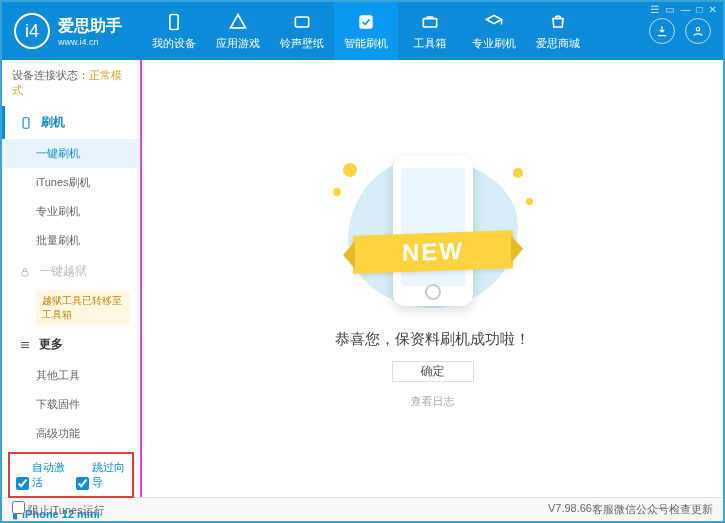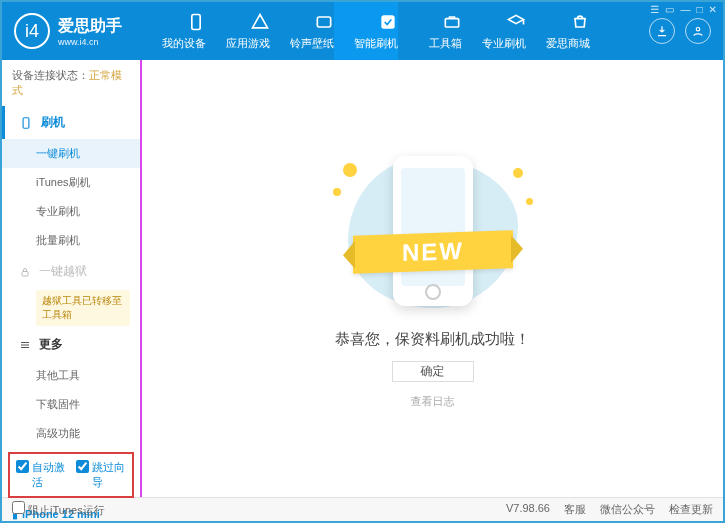--- a/index.html
+++ b/index.html
@@ -4,41 +4,41 @@
 <style>
 *{margin:0;padding:0;box-sizing:border-box;font-family:"Microsoft YaHei","PingFang SC",sans-serif}
 body{width:725px;height:523px;overflow:hidden;background:#f5f5f5;border:2px solid #3aa4d6}
 .header{height:58px;background:linear-gradient(to bottom,#0b8bd8,#0b8bd8);display:flex;align-items:stretch;color:#fff}
 .logo-area{width:140px;display:flex;align-items:center;padding-left:12px;gap:8px}
 .logo-circle{width:36px;height:36px;border:2px solid #fff;border-radius:50%;display:flex;align-items:center;justify-content:center;font-weight:normal;font-size:18px}
 .logo-text{display:flex;flex-direction:column}
 .logo-title{font-size:16px;font-weight:bold}
 .logo-sub{font-size:9px;opacity:.9}
 .nav{display:flex;flex:1}
-.nav-item{width:64px;display:flex;flex-direction:column;align-items:flex-end;justify-content:center;gap:4px;cursor:pointer;font-size:11px}
+.nav-item{width:64px;display:flex;flex-direction:column;align-items:center;justify-content:center;gap:4px;cursor:pointer;font-size:11px}
 .nav-item.active{background:#0a99ee}
 .nav-icon{width:20px;height:20px}
 .header-right{display:flex;align-items:center;gap:10px;padding-right:12px}
 .win-controls{position:absolute;top:4px;right:8px;display:flex;gap:6px;font-size:10px}
 .win-controls span{cursor:pointer;opacity:.8}
 .circle-btn{width:26px;height:26px;border:1.5px solid rgba(255,255,255,.7);border-radius:50%;display:flex;align-items:center;justify-content:center;cursor:pointer}
 .body{display:flex;height:calc(100% - 58px - 24px)}
 .sidebar{width:140px;background:#fff;border-right:2px solid #d946ef;display:flex;flex-direction:column;font-size:12px}
 .status-bar{padding:8px 10px;color:#666;font-size:11px}
 .status-bar .a{color:#d4a43c}
 .side-sec{border-left:3px solid transparent;padding:8px 10px 8px 14px;display:flex;align-items:center;gap:8px;color:#555;cursor:pointer}
 .side-sec.head{font-weight:bold;color:#333}
 .side-sec.active-head{border-left-color:#0b8bd8;color:#0b8bd8}
 .side-sub{padding:7px 10px 7px 34px;color:#666;cursor:pointer;font-size:11px}
 .side-sub.active{background:#e8f3fb;color:#0b8bd8}
 .side-sec.locked{color:#bbb}
 .notice{background:#fff8e1;color:#b8860b;font-size:10px;padding:4px 6px;margin:2px 10px 2px 34px;border-radius:2px}
 .side-bottom{margin-top:auto}
 .red-box{border:2px solid #d93f3f;margin:4px 6px;padding:6px 6px;display:flex;gap:10px;font-size:11px;color:#0b8bd8}
-.red-box label{display:flex;align-items:flex-start;gap:3px}
+.red-box label{display:flex;align-items:flex-end;gap:3px}
 .device-box{padding:6px 10px;font-size:11px;color:#333}
 .device-box .d-icon{color:#0b8bd8;margin-right:4px}
 .device-box .name{color:#0b8bd8;font-weight:bold}
 .main{flex:1;background:#fff;display:flex;flex-direction:column;align-items:center;justify-content:center;gap:12px}
 .illust{width:200px;height:170px;position:relative}
 .blob{width:170px;height:150px;background:#d6edf6;border-radius:45% 55% 50% 50%/55% 45% 55% 45%;position:absolute;left:15px;top:10px}
 .dot{position:absolute;background:#ffd23f;border-radius:50%}
 .d1{width:14px;height:14px;left:10px;top:15px}
 .d2{width:8px;height:8px;left:0px;top:40px}
 .d3{width:10px;height:10px;right:10px;top:20px}
@@ -47,21 +47,21 @@
 .phone:before{content:"";position:absolute;left:8px;top:12px;right:8px;bottom:20px;background:#eaf6fb;border-radius:4px}
 .phone:after{content:"";position:absolute;left:50%;bottom:6px;transform:translateX(-50%);width:12px;height:12px;border:2px solid #ccc;border-radius:50%}
 .ribbon{position:absolute;left:20px;top:85px;width:160px;height:38px;background:#ffd23f;transform:skewY(-2deg);display:flex;align-items:center;justify-content:center;font-weight:900;font-size:24px;color:#fff;letter-spacing:2px;box-shadow:0 2px 4px rgba(0,0,0,.1)}
 .ribbon:before,.ribbon:after{content:"";position:absolute;top:5px;width:0;height:0;border-top:14px solid transparent;border-bottom:14px solid transparent}
 .ribbon:before{left:-10px;border-right:12px solid #e6bb2a}
 .ribbon:after{right:-10px;border-left:12px solid #e6bb2a}
 .msg{font-size:15px;color:#444}
 .ok-btn{padding:1px 28px;border:1px solid #ddd;background:#fff;color:#555;cursor:pointer;font-size:12px}
 .log-link{color:#aaa;font-size:11px;cursor:pointer}
 .footer{height:24px;background:#f7f7f7;border-top:1px solid #e0e0e0;display:flex;align-items:center;padding:0 10px;font-size:11px;color:#666;gap:14px}
-.footer .right{margin-left:auto;display:flex;gap:14px}
+.footer .right{margin-left:auto;display:flex;}
 input[type=checkbox]{accent-color:#0b8bd8}
 </style>
 </head>
 <body>
 
 <div class="header">
   <div class="win-controls">
     <span>☰</span>
     <span>▭</span>
     <span>—</span>

